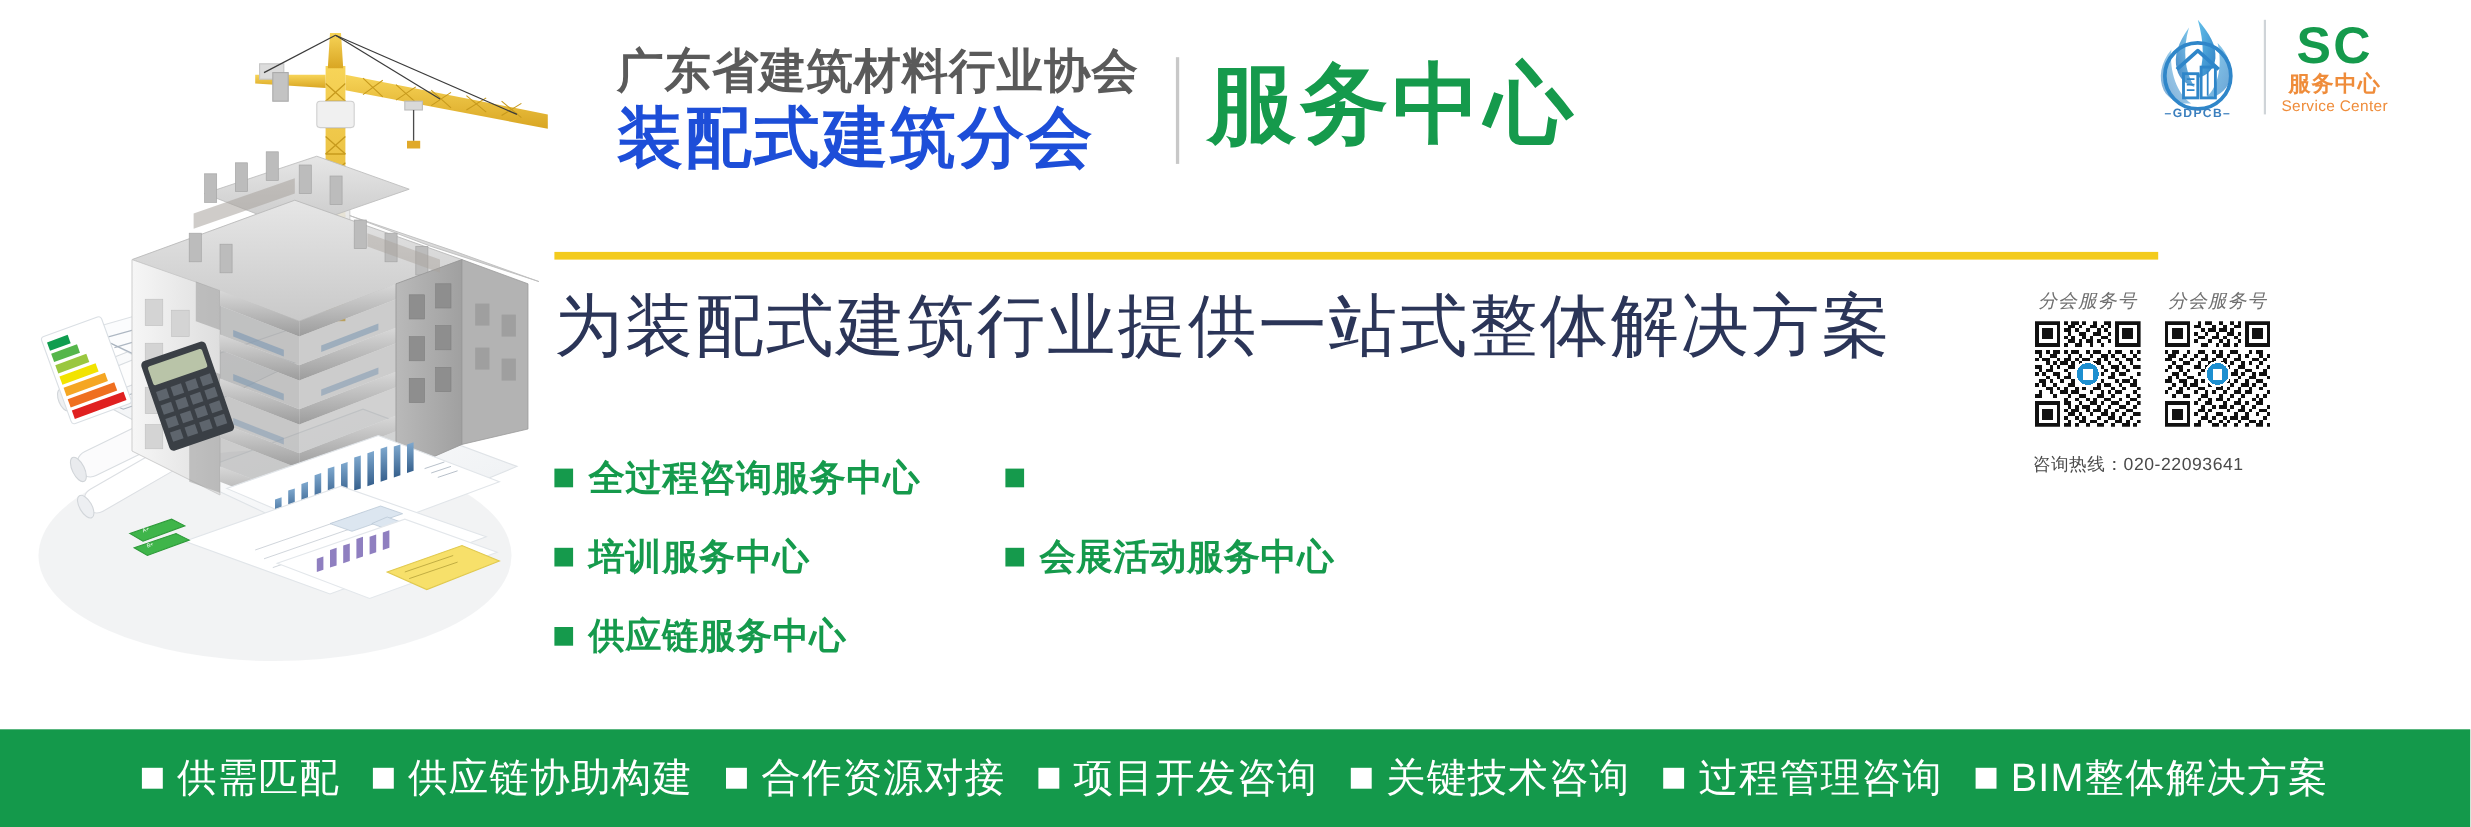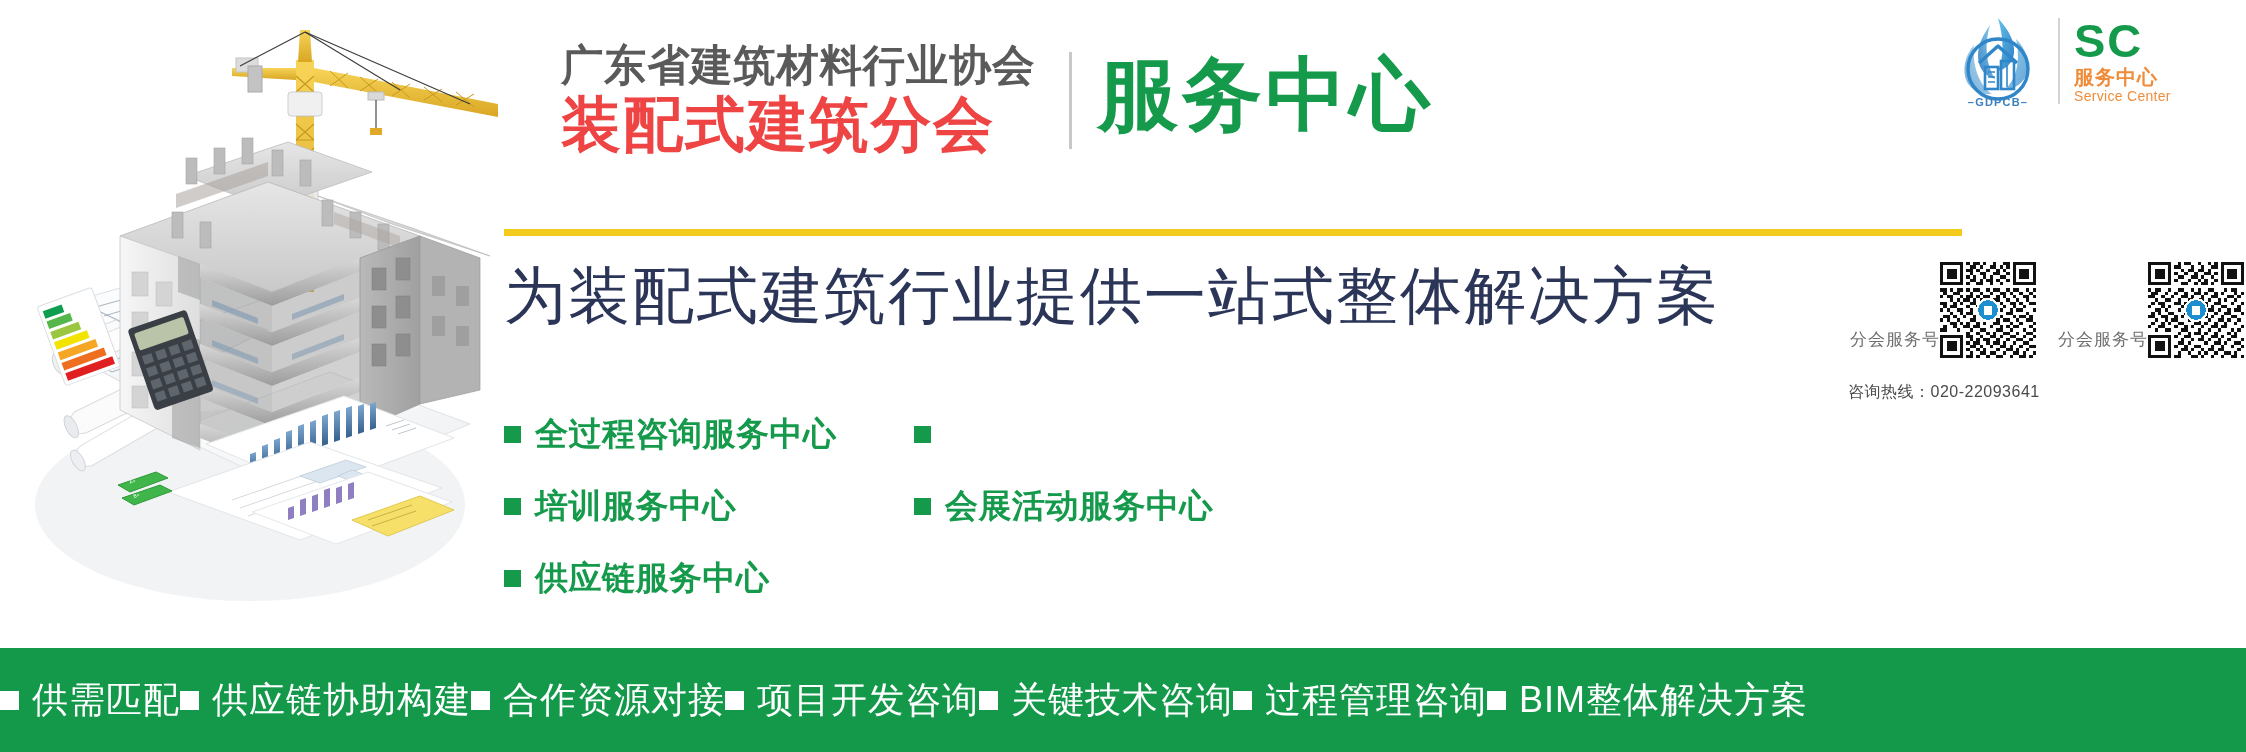--- a/index.html
+++ b/index.html
@@ -46,21 +46,21 @@
     letter-spacing: 1px;
     color: #5a5a5a;
     font-weight: bold;
     transform: scaleX(0.98);
     transform-origin: left center;
     white-space: nowrap;
   }
   .assoc-line2 {
     font-size: 60px;
     letter-spacing: 2px;
-    color: #ef4444;
+    color: #1d4ed8;
     font-weight: bold;
     margin-top: 8px;
     white-space: nowrap;
   }
   .title-divider {
     width: 3px;
     align-self: stretch;
     background: #c8c8c8;
     margin: 8px 26px 6px 24px;
   }
@@ -120,21 +120,21 @@
     letter-spacing: 0.5px;
   }
 
   
   .qr-area {
     position: absolute;
     left: 1838px; top: 262px;
     width: 390px;
   }
   .qr-row { display: flex; gap: 22px; padding-left: 12px; }
-  .qr-cell { display: flex; flex-direction: row; align-items: flex-end; }
+  .qr-cell { display: flex; flex-direction: column; align-items: center; font-style: italic; }
   .qr-caption {
     font-size: 17px;
     color: #6f6f6f;
     margin-bottom: 7px;
     letter-spacing: 1px;
     white-space: nowrap;
   }
   .qr-img { width: 96px; height: 96px; display: block; }
   .hotline {
     margin-top: 24px;
@@ -152,44 +152,46 @@
     display: flex;
     align-items: center;
     height: 98px;
   }
   .logo-mark { width: 92px; height: 96px; display: block; }
   .logo-sep {
     width: 2px; height: 86px;
     background: #cfd4d8;
     margin: 0 14px;
   }
-  .logo-text { display: flex; flex-direction: column; align-items: flex-start; }
+  .logo-text { display: flex; flex-direction: column; align-items: center; }
   .logo-sc {
     font-size: 47px; font-weight: bold;
     color: #159a4c; letter-spacing: 2px;
     line-height: 0.95;
   }
   .logo-cn {
     font-size: 20px; font-weight: bold;
     color: #ef8c3a; letter-spacing: 1px;
     margin-top: 3px; line-height: 1;
   }
   .logo-en {
     font-size: 14px; color: #ef8c3a;
     letter-spacing: 0.3px; margin-top: 2px; line-height: 1;
   }
 
   
   .footer-bar {
     position: absolute;
     left: 0; bottom: 0;
-    width: 2246px; height: 104px;
+    width: 2246px; height: 89px;
     background: #14994b;
     display: flex;
     align-items: center;
+    justify-content: center;
+    gap: 30px;
   }
   .foot-item {
     display: flex; align-items: center;
     white-space: nowrap;
   }
   .foot-bullet {
     width: 19px; height: 19px;
     background: #ffffff;
     margin-right: 13px;
     flex: 0 0 auto;

